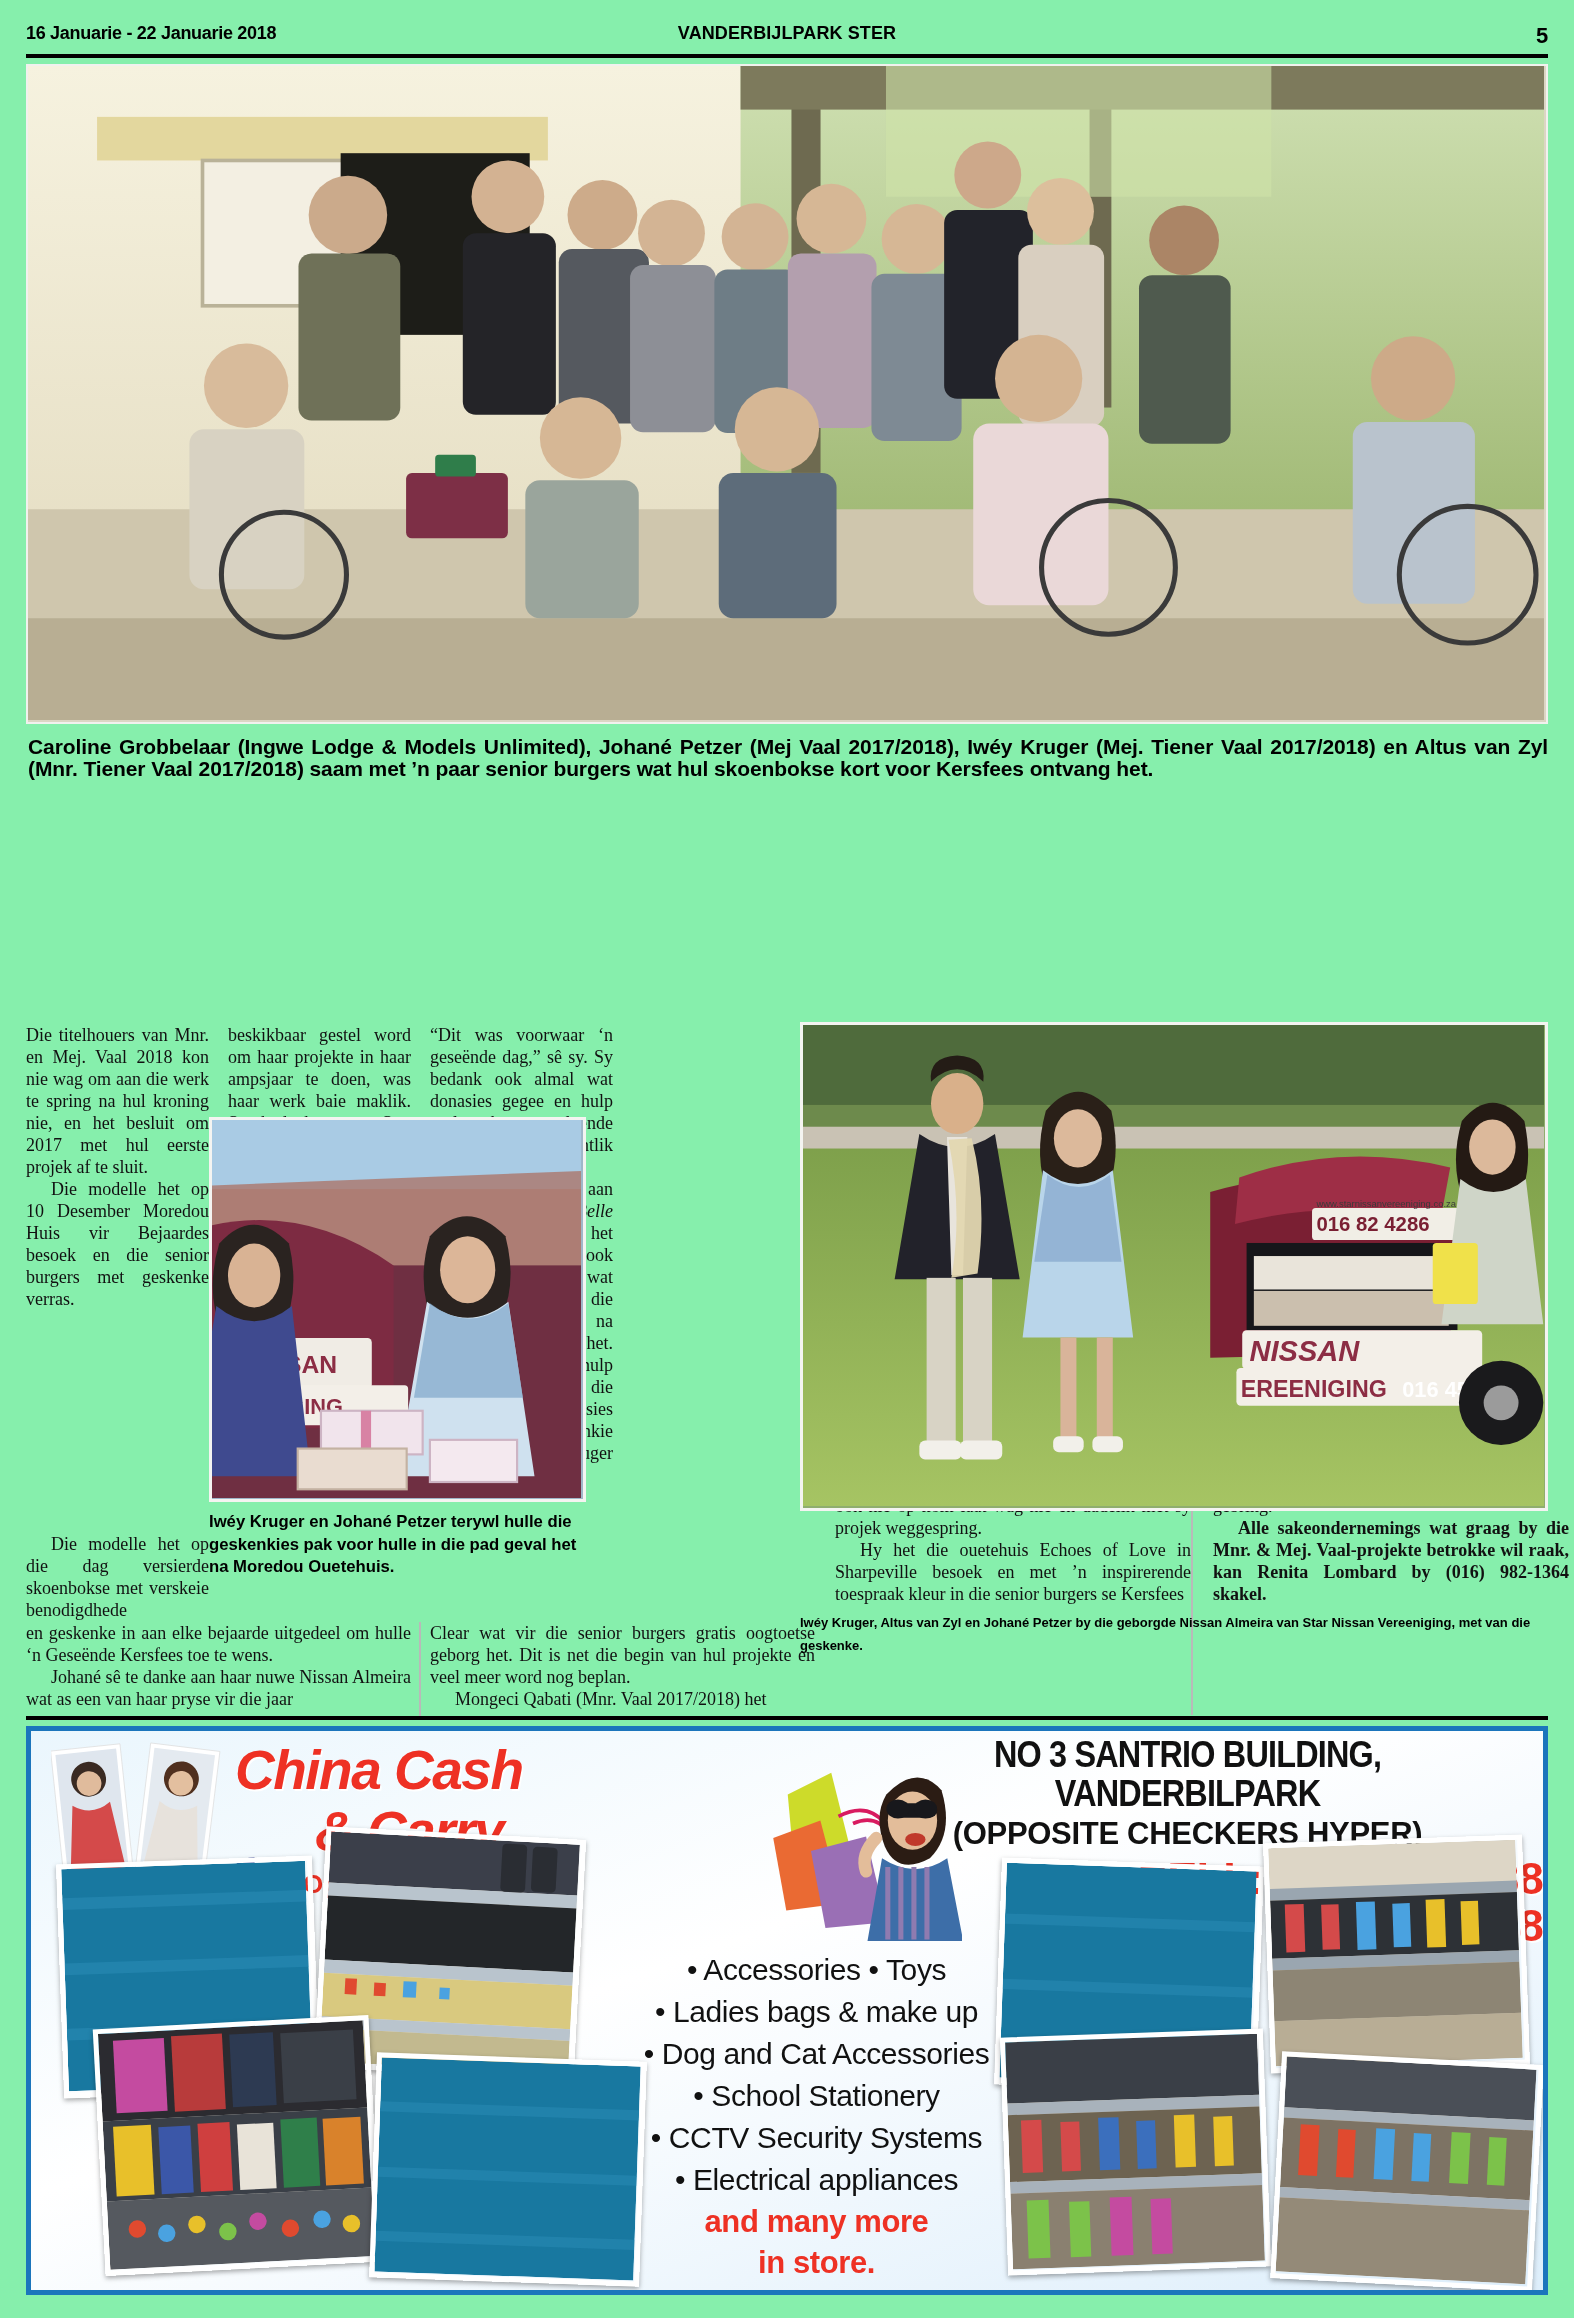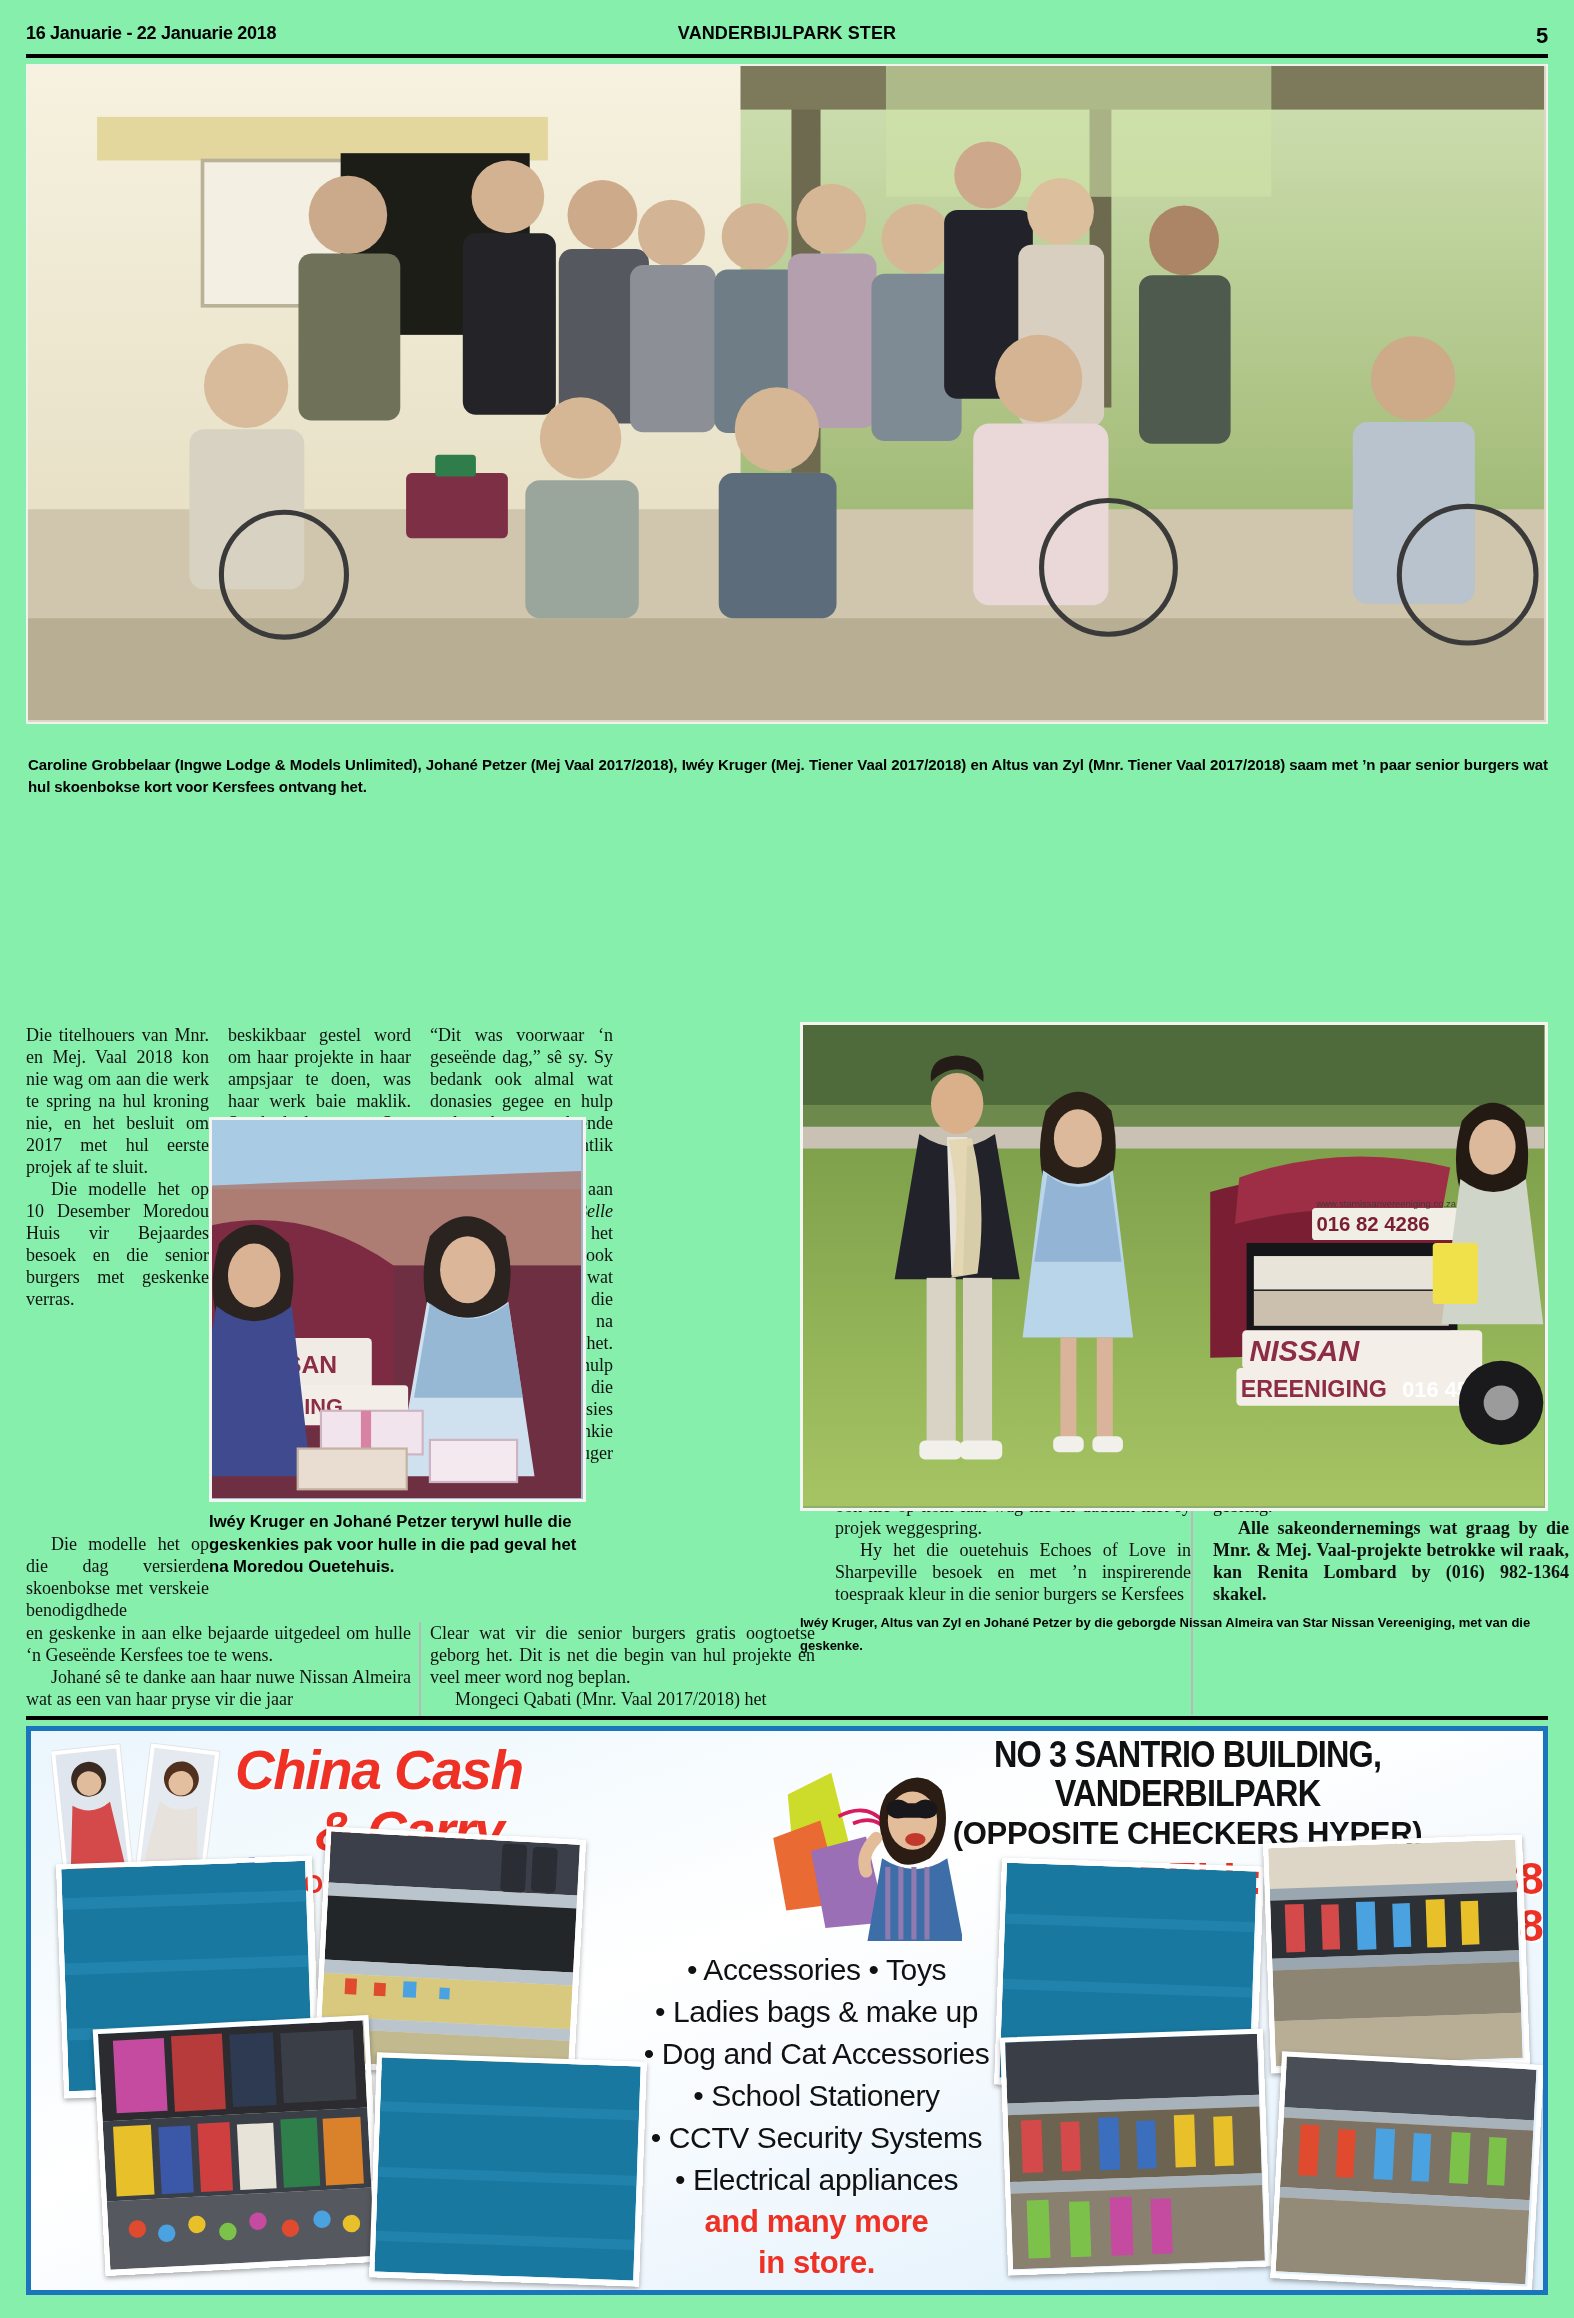--- a/index.html
+++ b/index.html
@@ -58,26 +58,25 @@
   }
 
   
   .hero-caption {
     position: absolute;
     left: 28px;
     top: 736px;
     width: 1520px;
     font-family: "Liberation Sans", sans-serif;
     font-weight: bold;
-    font-size: 15px;
+    font-size: 21px;
     line-height: 22px;
     letter-spacing: -0.1px;
     color: #000;
     text-align: justify;
-    margin-top: 18px;
   }
 
   
   .headline-banner {
     position: absolute;
     left: 26px;
     top: 800px;
     width: 1522px;
     height: 211px;
     background: #5e3040;

